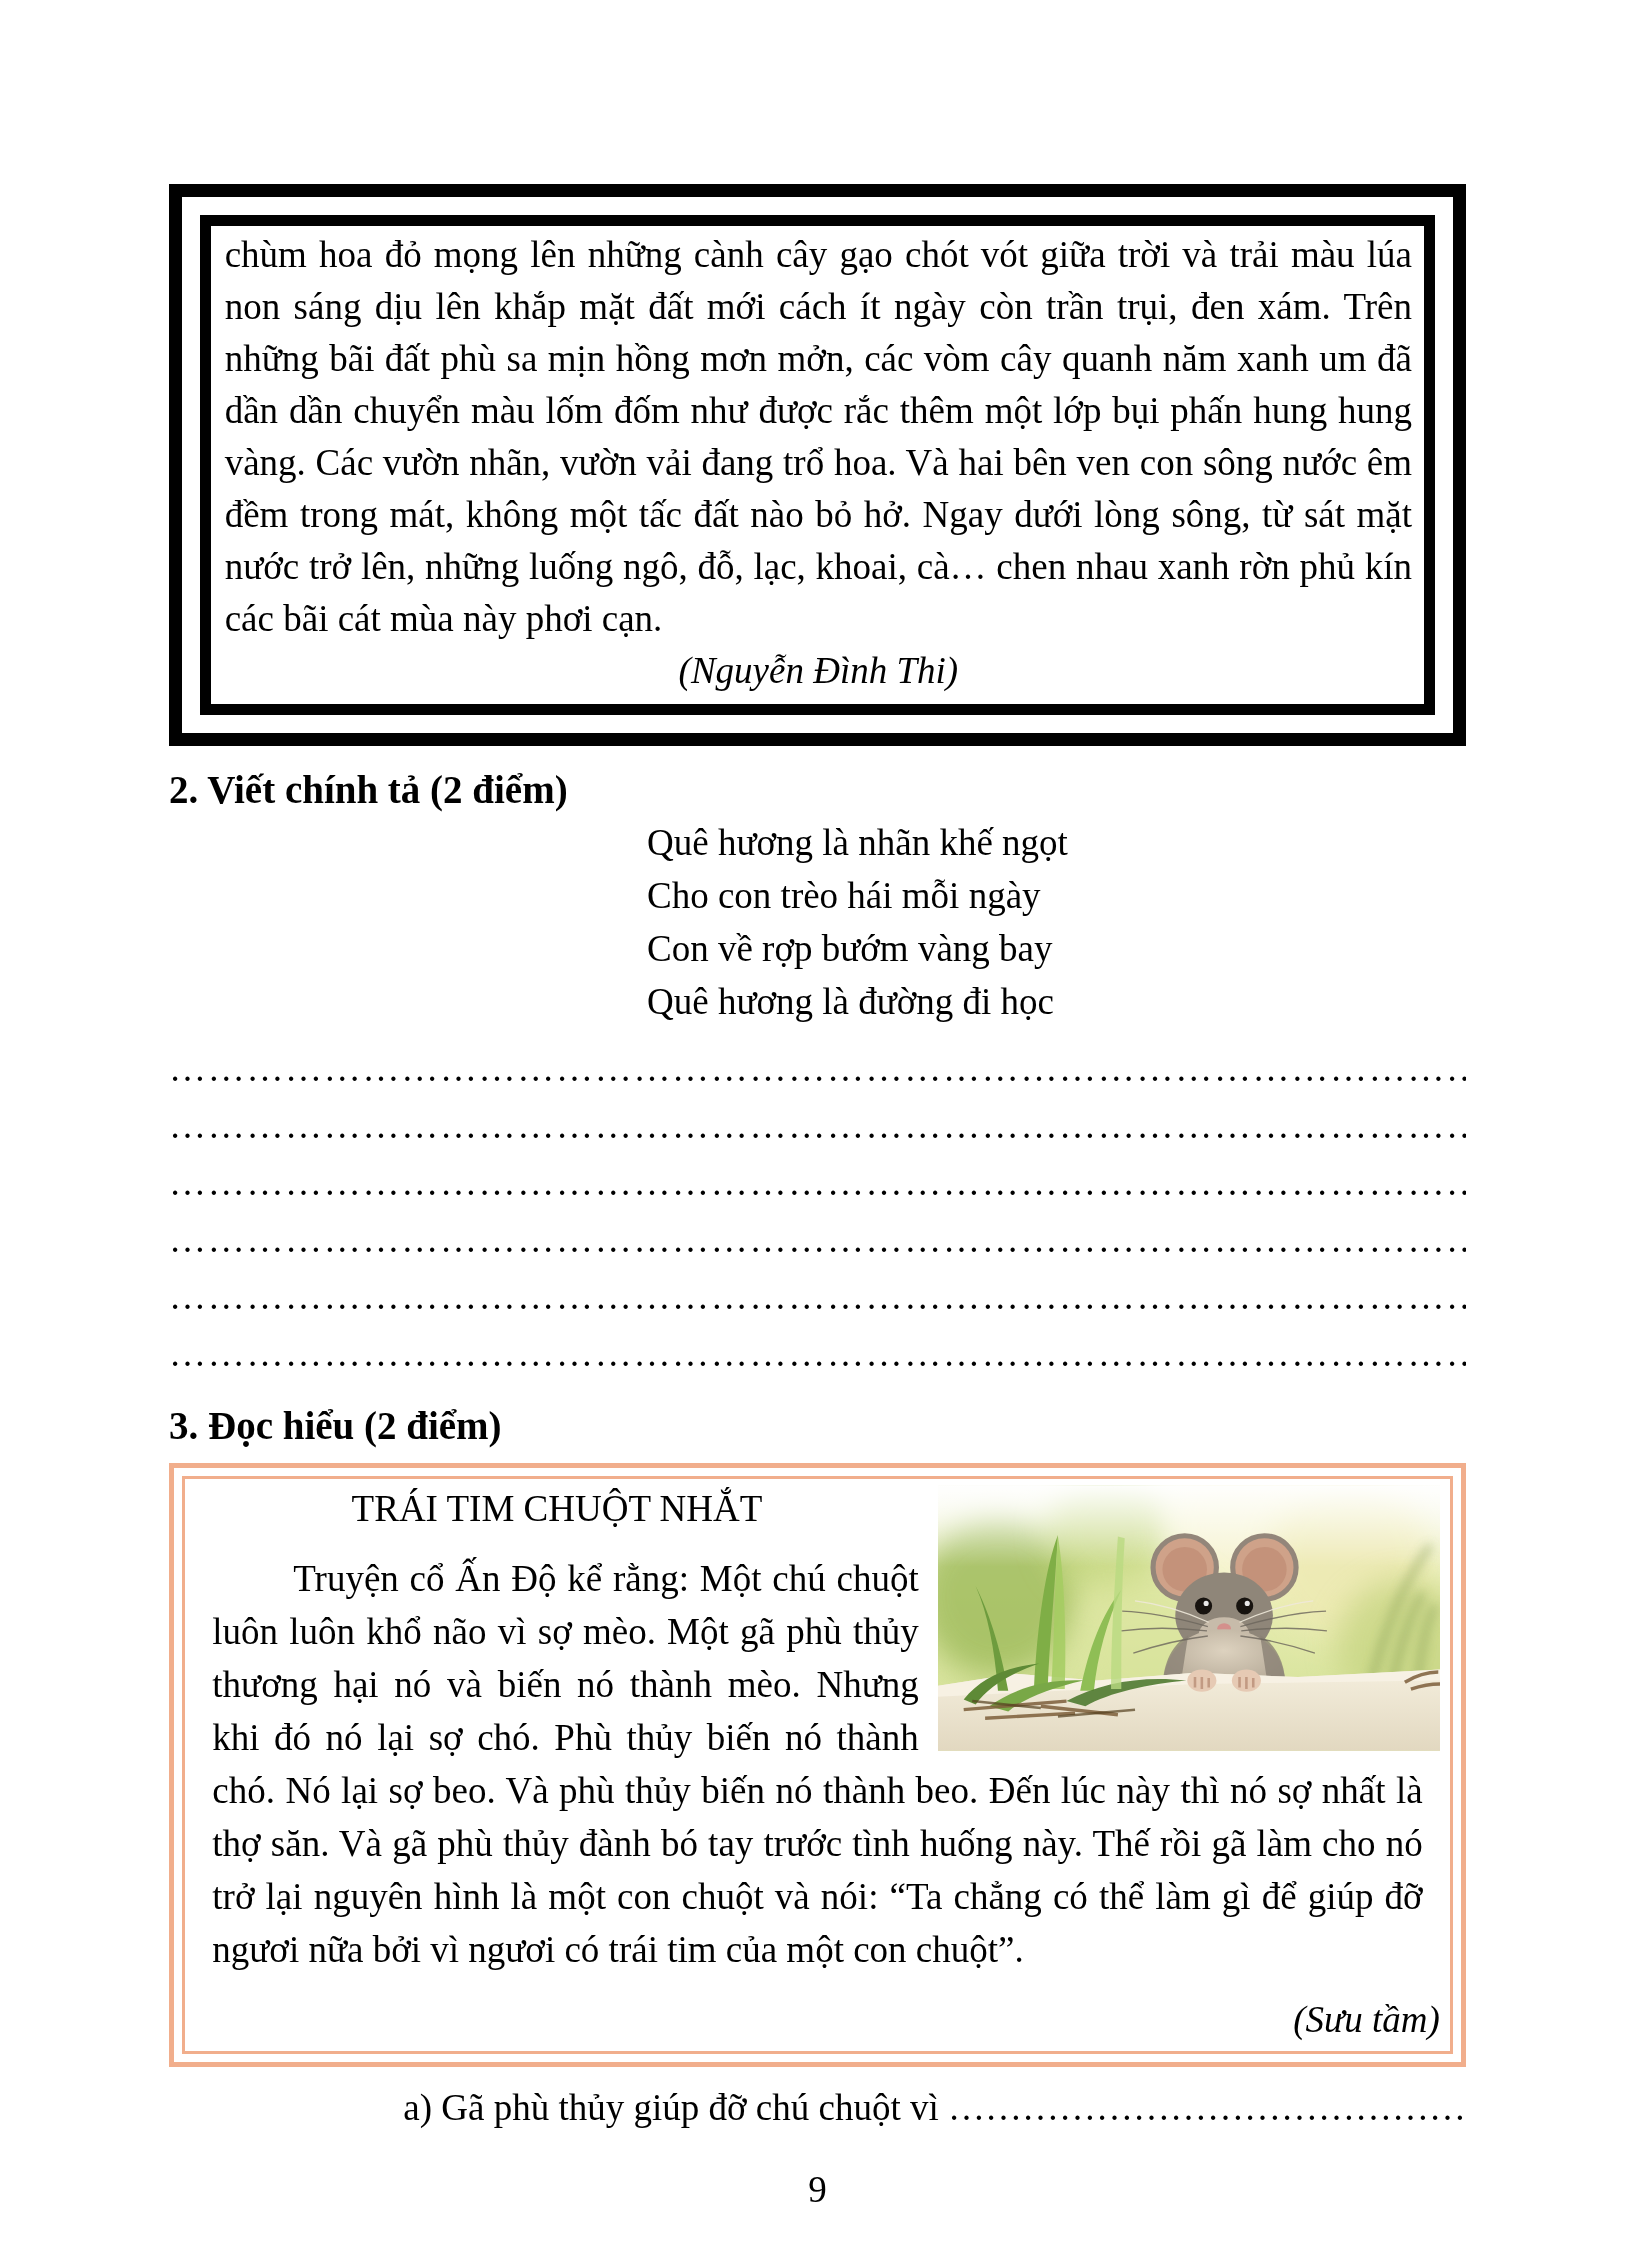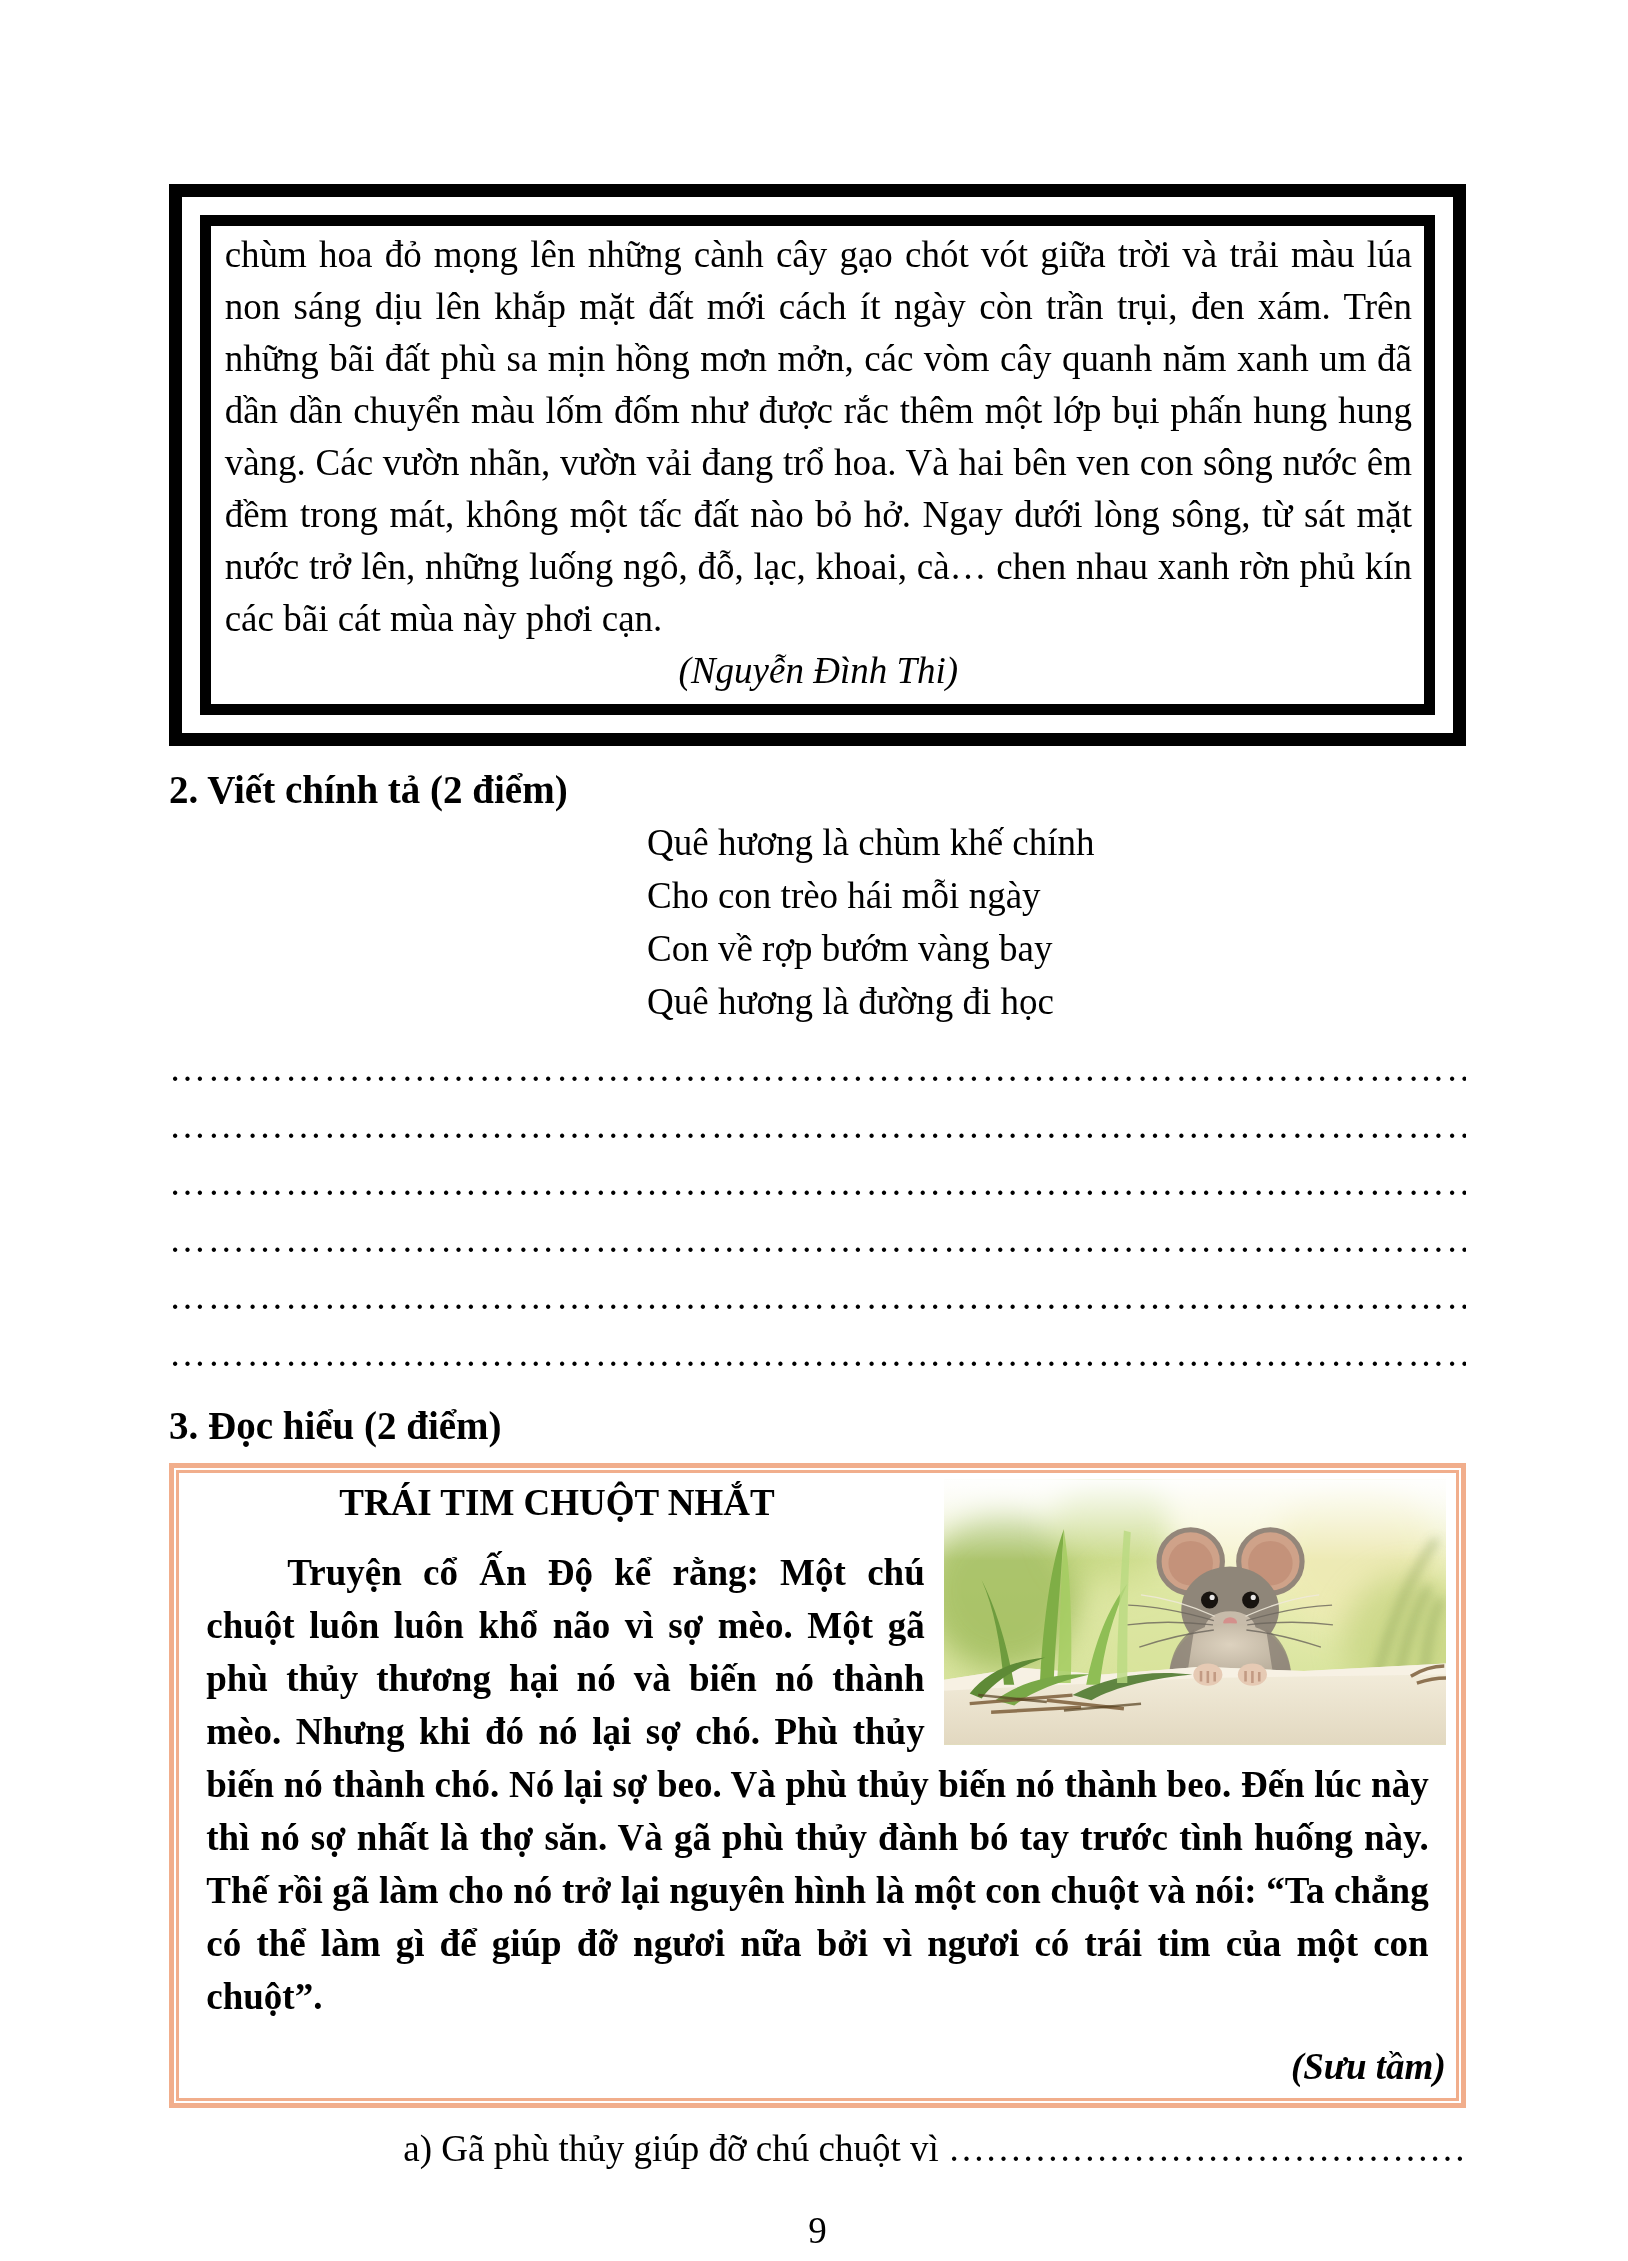--- a/index.html
+++ b/index.html
@@ -24,21 +24,21 @@
   
   .poem{margin:0 0 0 478px;font-size:37px;line-height:53px;}
   .poem-line{white-space:nowrap;}
   
   .answer-lines{margin-top:12px;}
   .dotted-line{
     font-size:37px;line-height:57px;height:57px;
     overflow:hidden;white-space:nowrap;letter-spacing:1.7px;
   }
   
-  .story-outer{margin-top:10.3px;border:5.1px solid #F1AE8C;padding:2px;background:#fff;font-weight:bold;}
+  .story-outer{margin-top:10.3px;border:5.1px solid #F1AE8C;padding:8px;background:#fff;}
   .story-inner{border:3.4px solid #F1AE8C;padding:3.4px 10.3px 5.1px 10.3px;font-size:37px;line-height:53px;}
   .mouse-photo{float:right;width:502px;height:266px;margin:3.4px 0 12px 19px;padding:0;}
   .mouse-photo svg{display:block;}
   .story-title{text-align:center;}
   .story-text{margin:17px;text-align:justify;text-indent:81px;}
   .story-attr{margin:0;text-align:right;font-style:italic;clear:right;}
   
   .question{margin:13.7px 0 0;font-size:37px;line-height:53px;white-space:nowrap;overflow:hidden;text-align:right;}
   .page-number{margin-top:29px;text-align:center;font-size:37px;line-height:53px;}
 </style>
@@ -50,21 +50,21 @@
   <section class="dict-outer">
     <div class="dict-inner">
       <p class="dict-text">chùm hoa đỏ mọng lên những cành cây gạo chót vót giữa trời và trải màu lúa non sáng dịu lên khắp mặt đất mới cách ít ngày còn trần trụi, đen xám. Trên những bãi đất phù sa mịn hồng mơn mởn, các vòm cây quanh năm xanh um đã dần dần chuyển màu lốm đốm như được rắc thêm một lớp bụi phấn hung hung vàng. Các vườn nhãn, vườn vải đang trổ hoa. Và hai bên ven con sông nước êm đềm trong mát, không một tấc đất nào bỏ hở. Ngay dưới lòng sông, từ sát mặt nước trở lên, những luống ngô, đỗ, lạc, khoai, cà… chen nhau xanh rờn phủ kín các bãi cát mùa này phơi cạn.</p>
       <p class="dict-attr">(Nguyễn Đình Thi)</p>
     </div>
   </section>
 
   <h2 class="sec-heading">2. Viết chính tả (2 điểm)</h2>
 
   <div class="poem">
-    <div class="poem-line">Quê hương là chùm khế chính</div>
+    <div class="poem-line">Quê hương là nhãn khế ngọt</div>
     <div class="poem-line">Cho con trèo hái mỗi ngày</div>
     <div class="poem-line">Con về rợp bướm vàng bay</div>
     <div class="poem-line">Quê hương là đường đi học</div>
   </div>
 
   <div class="answer-lines">
     <div class="dotted-line">………………………………………………………………………………………………………………………………..</div>
     <div class="dotted-line">………………………………………………………………………………………………………………………………..</div>
     <div class="dotted-line">………………………………………………………………………………………………………………………………..</div>
     <div class="dotted-line">………………………………………………………………………………………………………………………………..</div>

